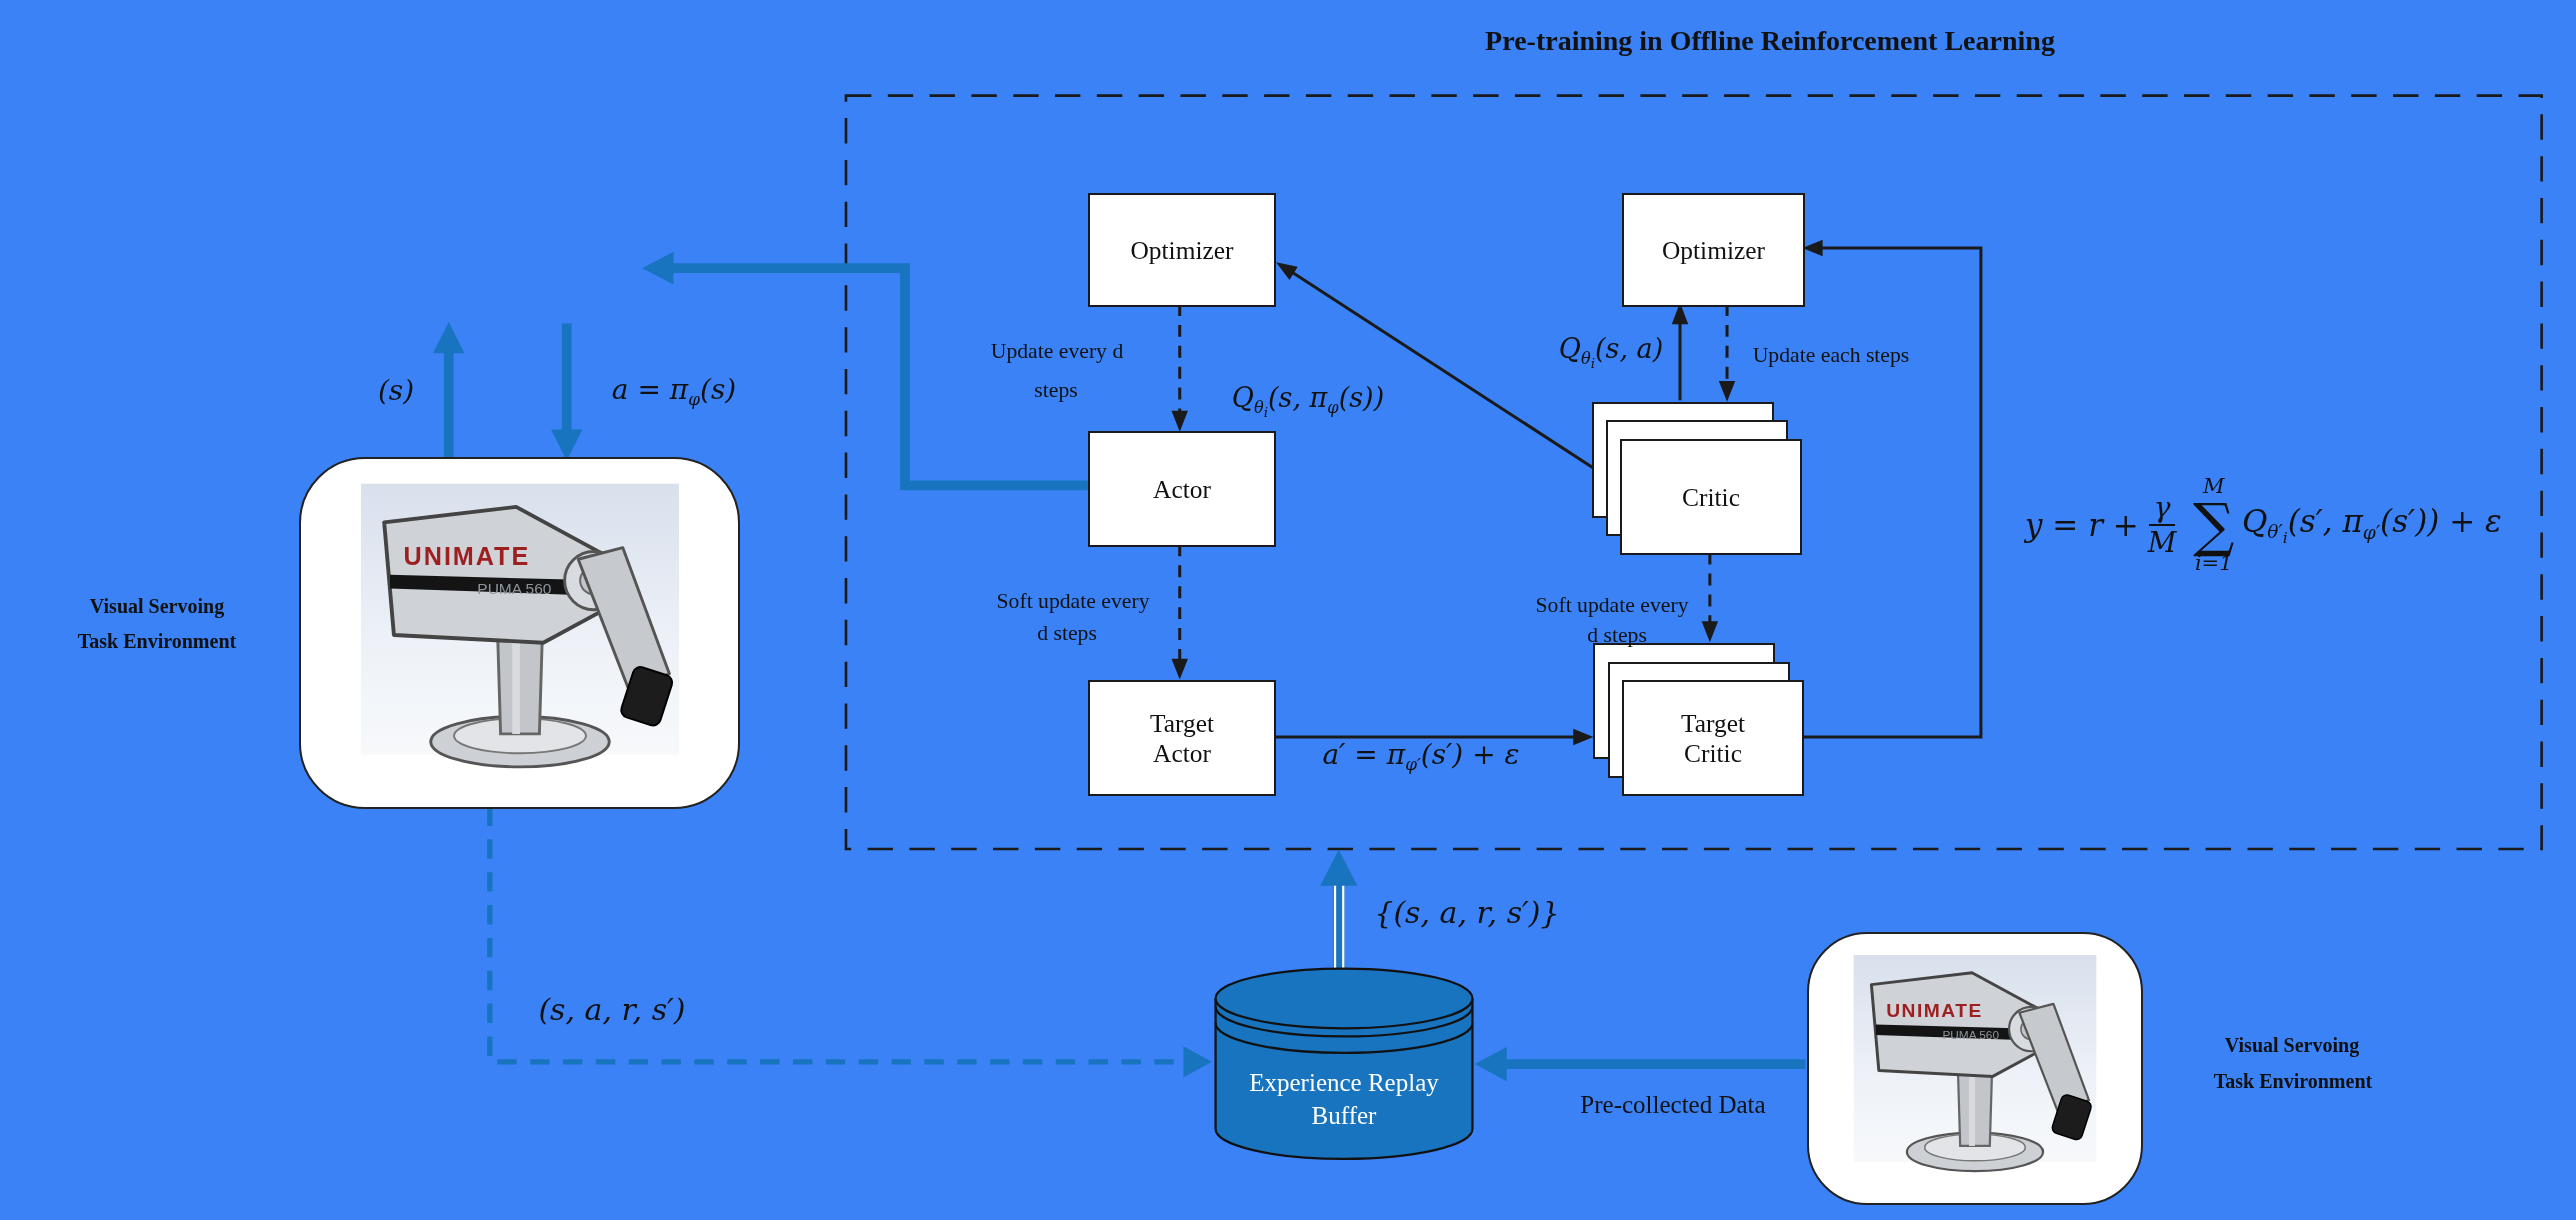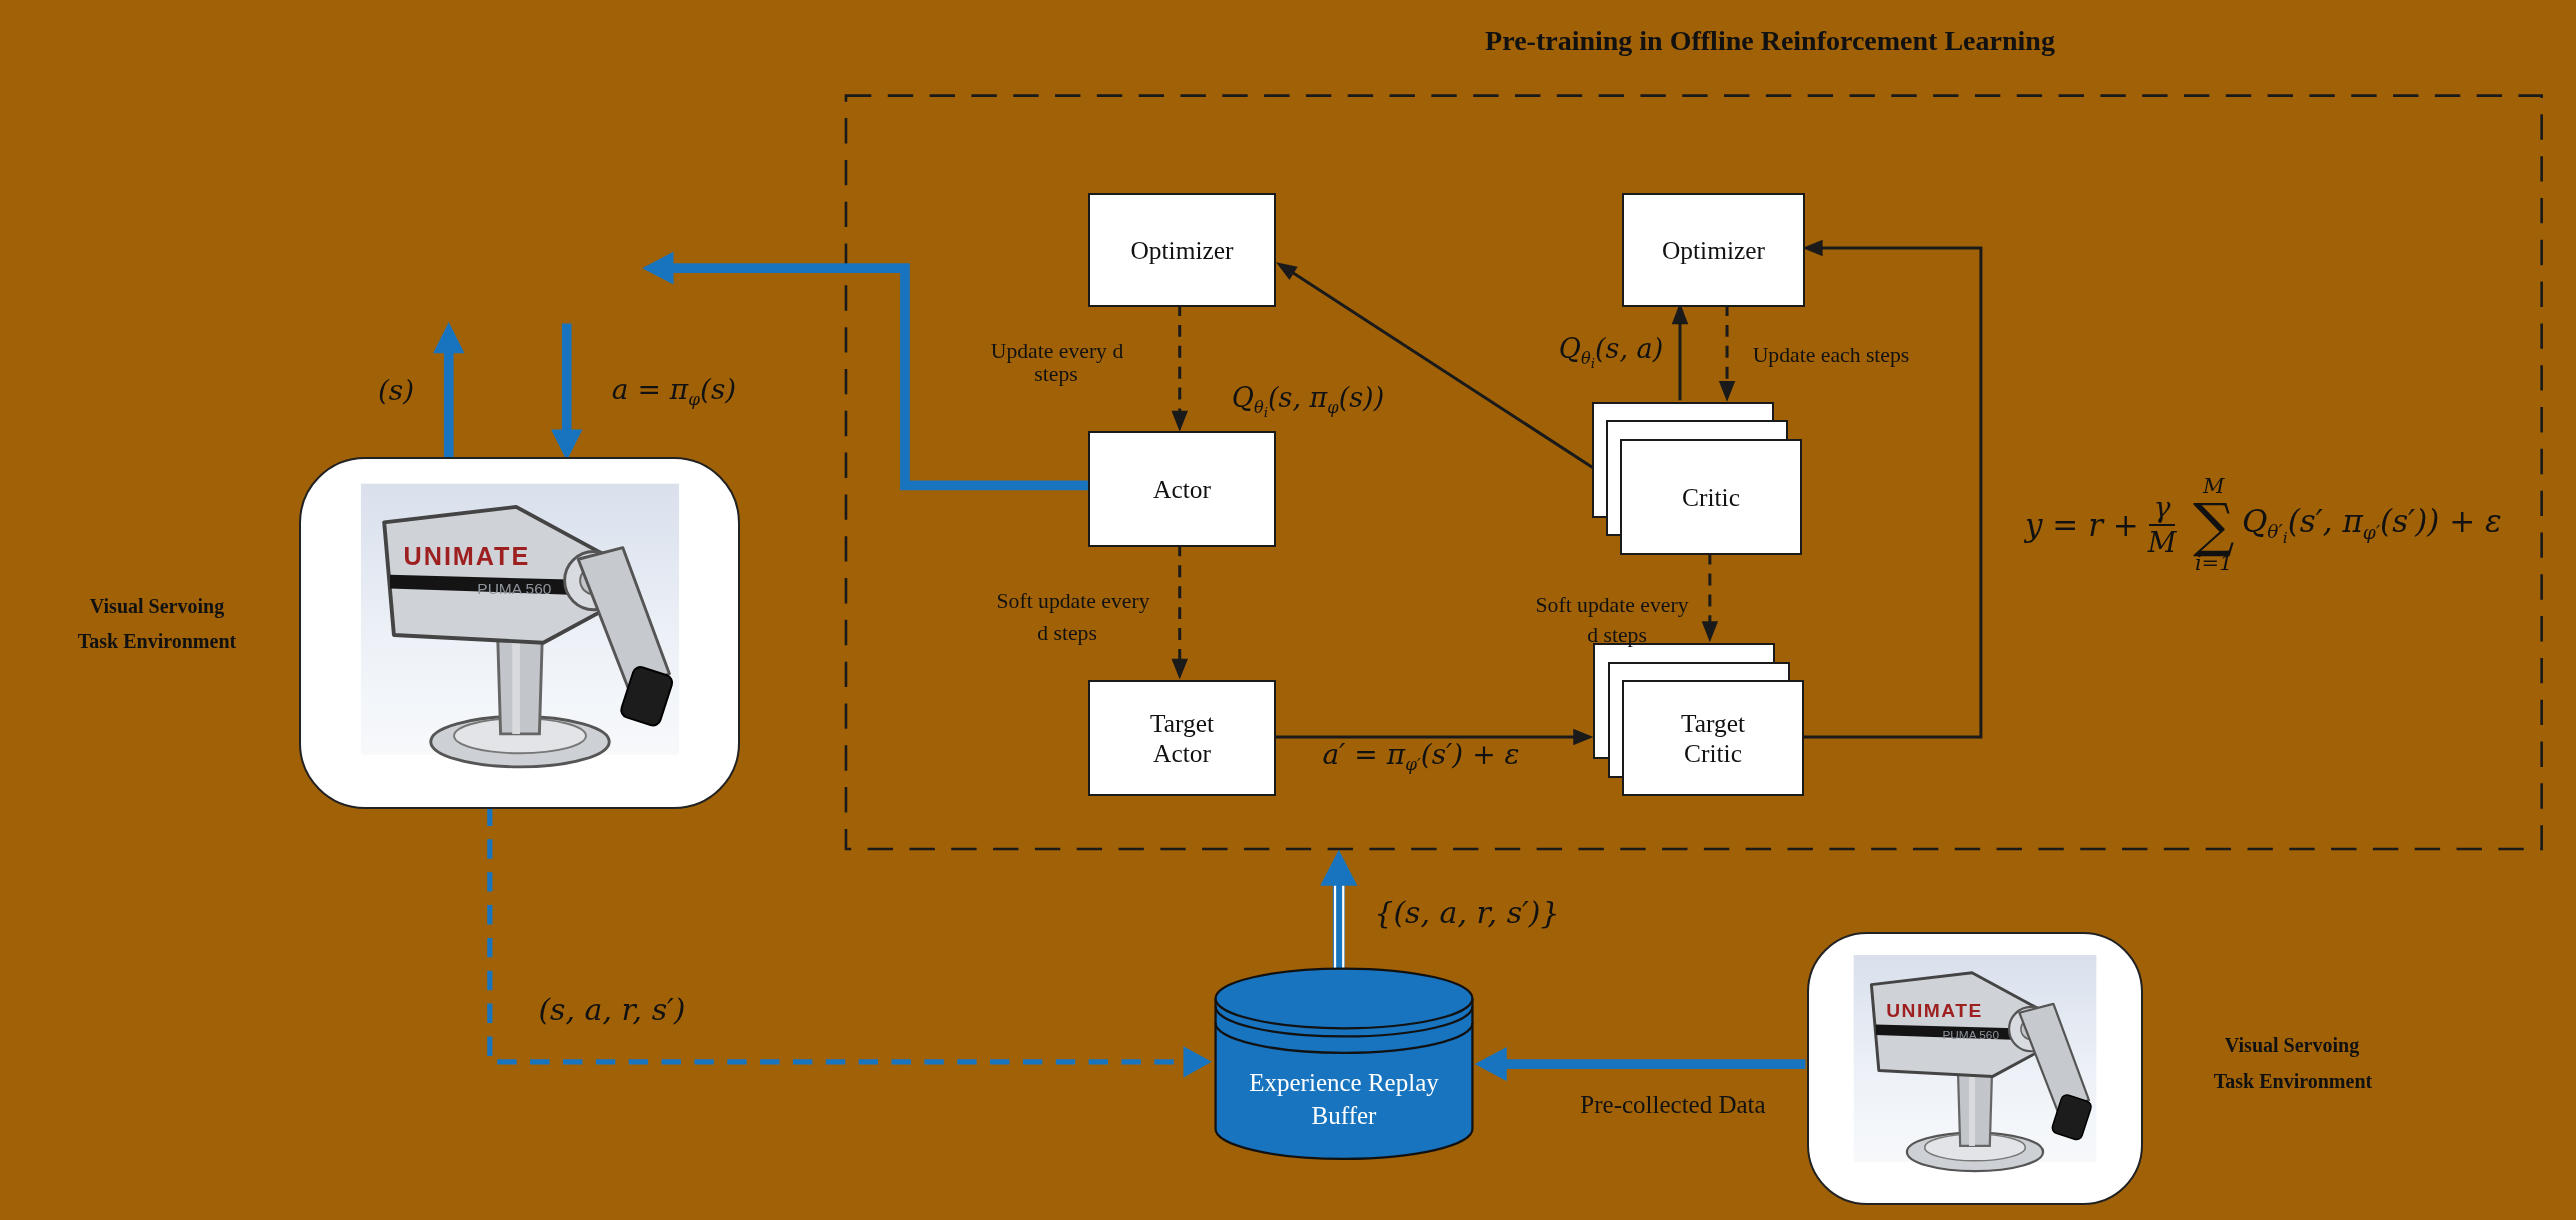--- a/index.html
+++ b/index.html
@@ -1,16 +1,16 @@
 <!DOCTYPE html>
 <html style="font-size:12px"><head>
 <meta charset="utf-8">
 <style>
   html,body{margin:0;padding:0;background:#ffffff;}
-  .canvas{position:relative;width:2576px;height:1221px;background:#a16207;overflow:hidden;
+  .canvas{position:relative;width:2576px;height:1221px;background:#3b82f6;overflow:hidden;
           font-family:"Liberation Serif",serif;color:#111;}
   svg.overlay{position:absolute;left:0;top:0;z-index:1;}
   .node{position:absolute;z-index:2;background:#ffffff;border:2.2px solid #1a1a1a;
         display:flex;flex-direction:column;align-items:center;justify-content:center;
         text-align:center;font-size:25.4px;line-height:30px;}
   .envbox{position:absolute;z-index:2;background:#ffffff;border:2.2px solid #222;
           display:flex;align-items:center;justify-content:center;}
   .lbl{position:absolute;z-index:3;transform:translate(-50%,-50%);white-space:nowrap;}
   .small{font-size:21.7px;line-height:25.4px;font-family:"Liberation Serif",serif;}
   .boldlbl{font-weight:bold;font-size:20px;line-height:34px;font-family:"Liberation Serif",serif;}
@@ -160,21 +160,21 @@
     </svg>
   </div>
 
   <div class="lbl boldlbl" style="left:157px;top:606px">Visual Servoing</div>
   <div class="lbl boldlbl" style="left:157px;top:641px">Task Environment</div>
 
   <div class="lbl boldlbl" style="left:2292px;top:1045px">Visual Servoing</div>
   <div class="lbl boldlbl" style="left:2293px;top:1081px">Task Environment</div>
 
   <div class="lbl small" style="left:1057px;top:352px">Update every d</div>
-  <div class="lbl small" style="left:1056px;top:375px">steps</div>
+  <div class="lbl small" style="left:1056px;top:391px">steps</div>
 
   <div class="lbl small" style="left:1831px;top:356px">Update each steps</div>
 
   <div class="lbl small" style="left:1073px;top:602px">Soft update every</div>
   <div class="lbl small" style="left:1067px;top:634px">d steps</div>
 
   <div class="lbl small" style="left:1612px;top:606px">Soft update every</div>
   <div class="lbl small" style="left:1617px;top:636px">d steps</div>
 
   <div class="lbl small" style="left:1673px;top:1105px;font-size:25px">Pre-collected Data</div>

